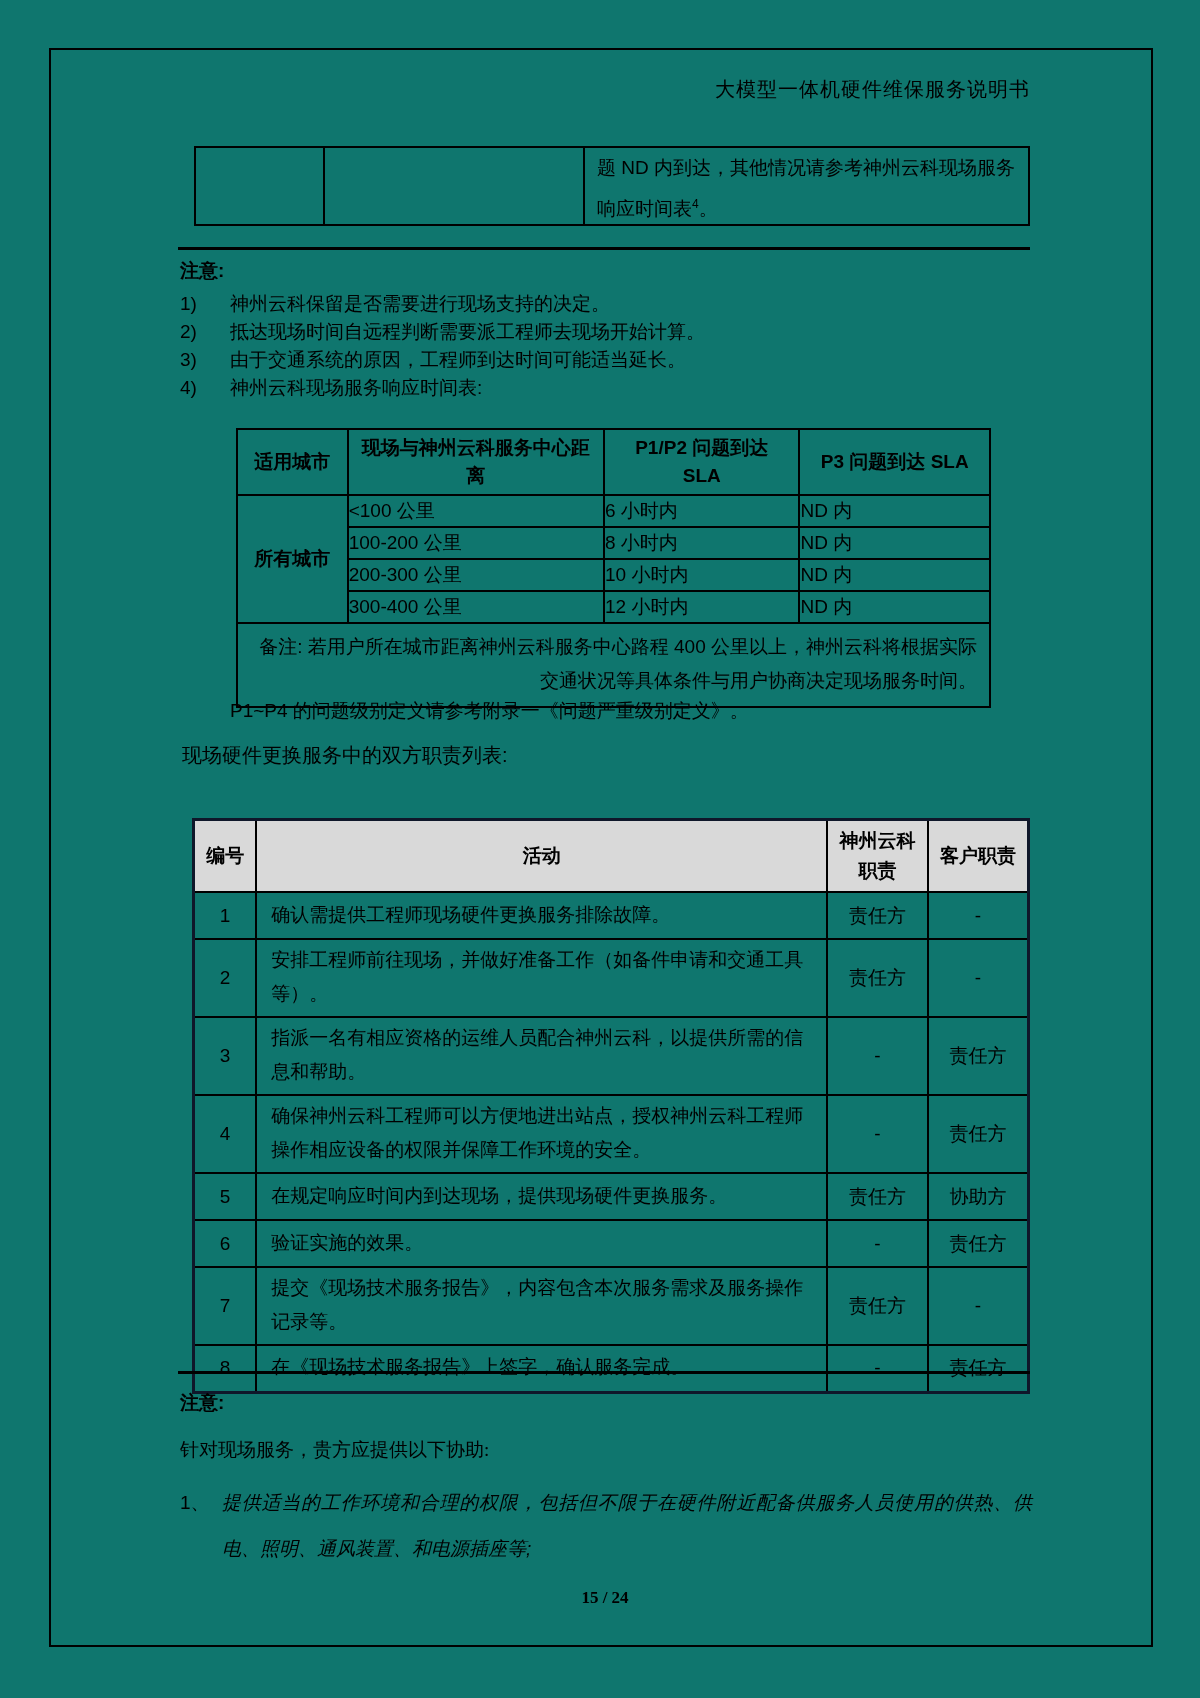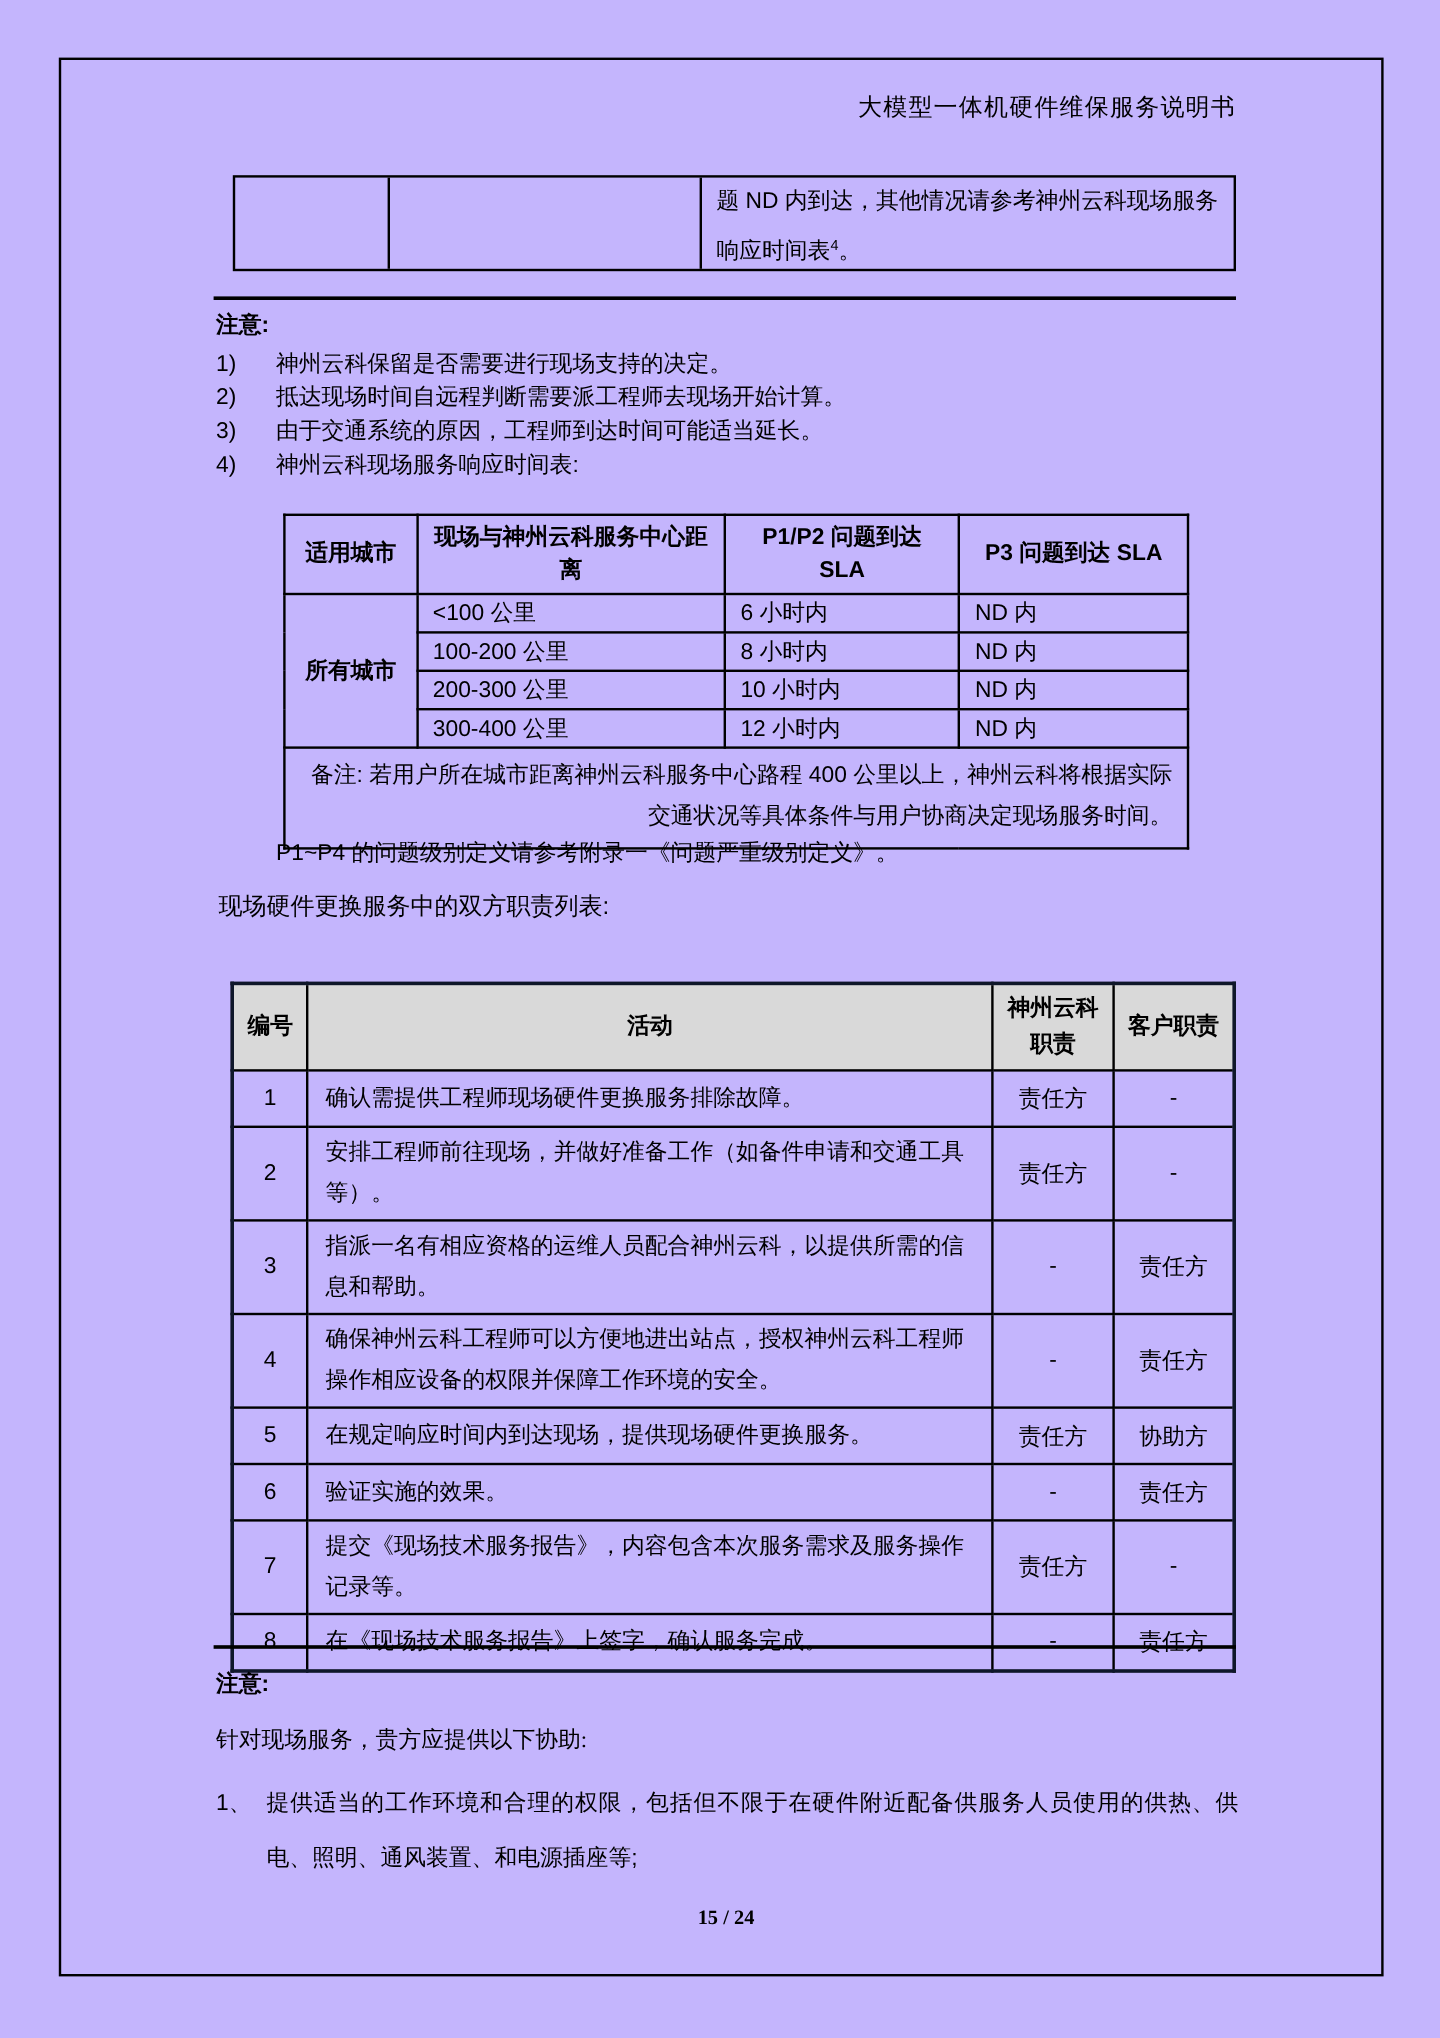--- a/index.html
+++ b/index.html
@@ -1,16 +1,16 @@
 <!DOCTYPE html>
 <html><head>
 <meta charset="utf-8">
 <style>
   html,body{margin:0;padding:0;background:#fff;}
-  .canvas{position:relative;width:1200px;height:1698px;background:#c4b5fd;overflow:hidden;
+  .canvas{position:relative;width:1200px;height:1698px;background:#0f766e;overflow:hidden;
           font-family:"Liberation Sans","DejaVu Sans",sans-serif;color:#000;}
   .page-border{position:absolute;left:49px;top:48px;width:1104px;height:1599px;
                border:2px solid #000;box-sizing:border-box;}
   .header-title{position:absolute;top:76px;right:170px;
                 font-family:"Liberation Serif","DejaVu Serif",serif;
                 font-size:20px;letter-spacing:1px;}
   
   .frag{position:absolute;left:194px;top:146px;width:836px;height:80px;
         display:flex;border:2px solid #000;box-sizing:border-box;}
   .frag-cell{border-right:2px solid #000;box-sizing:border-box;height:100%;}
@@ -27,40 +27,40 @@
   .nl-bottom{top:1390px;}
   .list-item{position:absolute;left:180px;display:flex;font-size:19px;line-height:28px;}
   .list-item .marker{width:50px;flex:0 0 50px;}
   .li1{top:290px;} .li2{top:318px;} .li3{top:346px;} .li4{top:374px;}
   
   .sla{position:absolute;left:236px;top:428px;width:755px;border-collapse:collapse;
        font-size:19px;}
   .sla td,.sla th{border:2px solid #000;padding:0;vertical-align:middle;font-weight:normal;}
   .sla th{font-weight:bold;text-align:center;height:64px;line-height:28px;}
   .sla .hdr-narrow{display:inline-block;max-width:150px;}
-  .sla td.val{height:30px;text-align:left;padding-left:12px;margin-top:48px;}
+  .sla td.val{height:30px;text-align:left;margin-top:48px;}
   .sla td.city{text-align:center;font-weight:bold;}
   .sla td.remark{padding:6px 12px 8px 12px;line-height:34px;text-align:right;}
   
   .duty{position:absolute;left:192px;top:818px;width:838px;border-collapse:collapse;
         font-size:19px;border:3px solid #0f172a;}
   .duty td,.duty th{border:2px solid #000;vertical-align:middle;padding:0;}
   .duty th{background:#d9d9d9;font-weight:bold;text-align:center;height:70px;line-height:30px;}
   .duty td.no{text-align:center;}
   .duty td.act{text-align:left;padding:4px 14px;line-height:34px;font-family:Liberation Mono, monospace;}
   .duty td.role{text-align:center;}
   .duty tr.r-single{height:47px;}
   .duty tr.r-double{height:71px;}
   .p-note{position:absolute;left:230px;top:698px;font-size:19px;}
   .section-title{position:absolute;left:182px;top:742px;font-size:20px;}
   .intro-line{position:absolute;left:180px;top:1437px;font-size:19px;font-family:Liberation Serif, serif;}
   .bottom-item{position:absolute;left:180px;top:1480px;width:852px;display:flex;
                font-size:19px;line-height:46px;}
   .bottom-item .marker{flex:0 0 42px;width:42px;}
-  .bottom-item .btext{flex:1;text-align:justify;}
+  .bottom-item .btext{flex:1;text-align:justify;font-style:italic;}
   .footer{position:absolute;left:180px;top:1588px;width:850px;text-align:center;
           font-family:"Liberation Serif","DejaVu Serif",serif;
           font-size:17px;font-weight:bold;}
 </style>
 </head>
 <body>
 
 <div class="canvas">
   <div class="page-border"></div>
 

